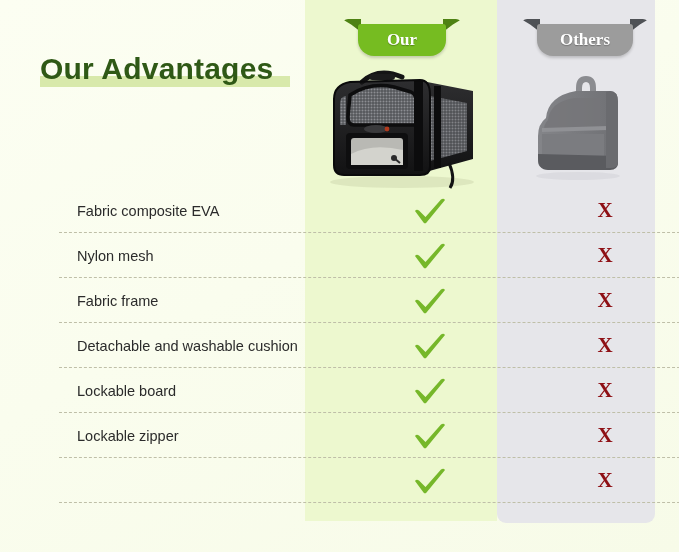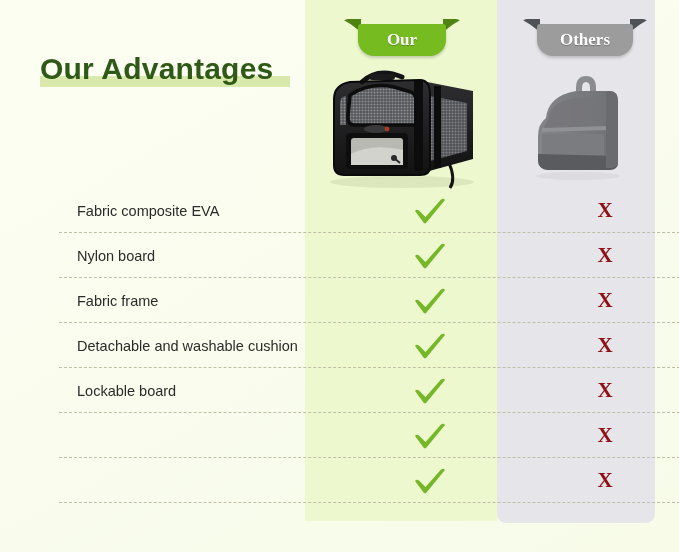--- a/index.html
+++ b/index.html
@@ -174,21 +174,21 @@
     <div class="mark-our">
       <svg width="34" height="28" viewBox="0 0 34 28">
         <path d="M2 14 Q3.5 12 6 13.5 L12.5 20 L28 2.5 Q30.5 0.6 32 3 L13.5 25.5 Q12 27.2 10.5 25.5 Z" fill="#76b72a"></path>
       </svg>
     </div>
     <div class="mark-others" style="color: rgb(142, 15, 20);">X</div>
     <div class="sep"></div>
   </div>
 
   <div class="row">
-    <div class="label">Nylon board</div>
+    <div class="label">Nylon mesh</div>
     <div class="mark-our">
       <svg width="34" height="28" viewBox="0 0 34 28">
         <path d="M2 14 Q3.5 12 6 13.5 L12.5 20 L28 2.5 Q30.5 0.6 32 3 L13.5 25.5 Q12 27.2 10.5 25.5 Z" fill="#76b72a"></path>
       </svg>
     </div>
     <div class="mark-others" style="color: rgb(142, 15, 20);">X</div>
     <div class="sep"></div>
   </div>
 
   <div class="row">
@@ -218,20 +218,21 @@
     <div class="mark-our">
       <svg width="34" height="28" viewBox="0 0 34 28">
         <path d="M2 14 Q3.5 12 6 13.5 L12.5 20 L28 2.5 Q30.5 0.6 32 3 L13.5 25.5 Q12 27.2 10.5 25.5 Z" fill="#76b72a"></path>
       </svg>
     </div>
     <div class="mark-others" style="color: rgb(142, 15, 20);">X</div>
     <div class="sep"></div>
   </div>
 
   <div class="row">
+    <div class="label">Lockable zipper</div>
     <div class="mark-our">
       <svg width="34" height="28" viewBox="0 0 34 28">
         <path d="M2 14 Q3.5 12 6 13.5 L12.5 20 L28 2.5 Q30.5 0.6 32 3 L13.5 25.5 Q12 27.2 10.5 25.5 Z" fill="#76b72a"></path>
       </svg>
     </div>
     <div class="mark-others" style="color: rgb(142, 15, 20);">X</div>
     <div class="sep"></div>
   </div>
 
   <div class="row">

